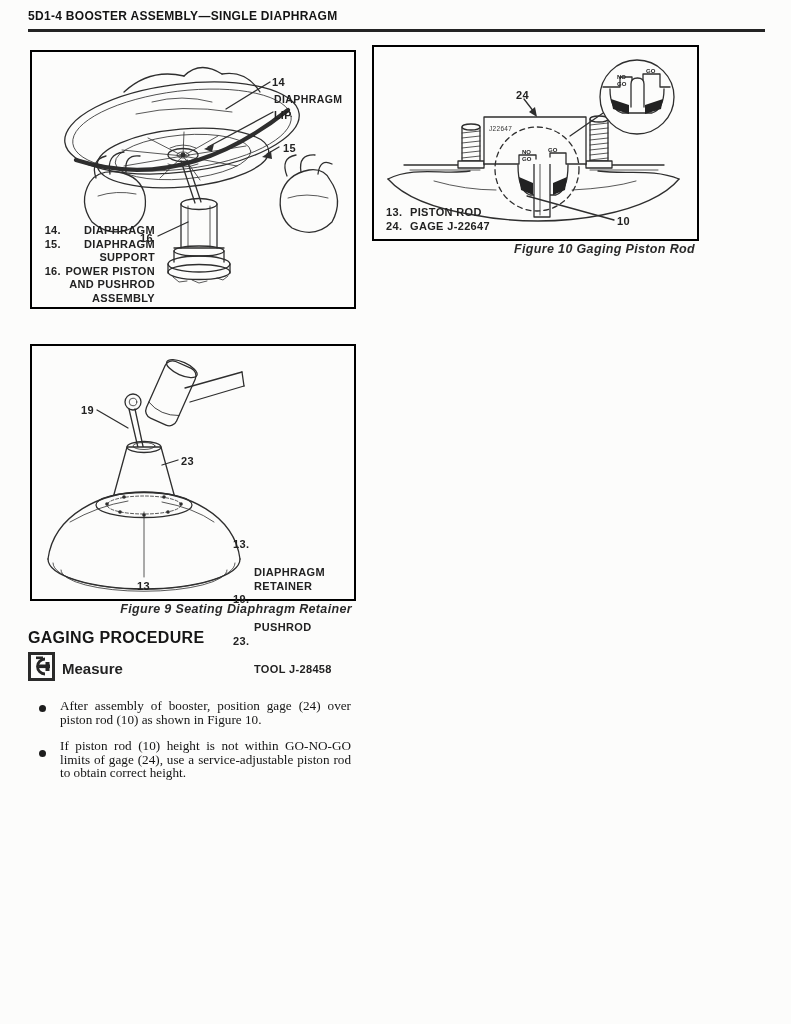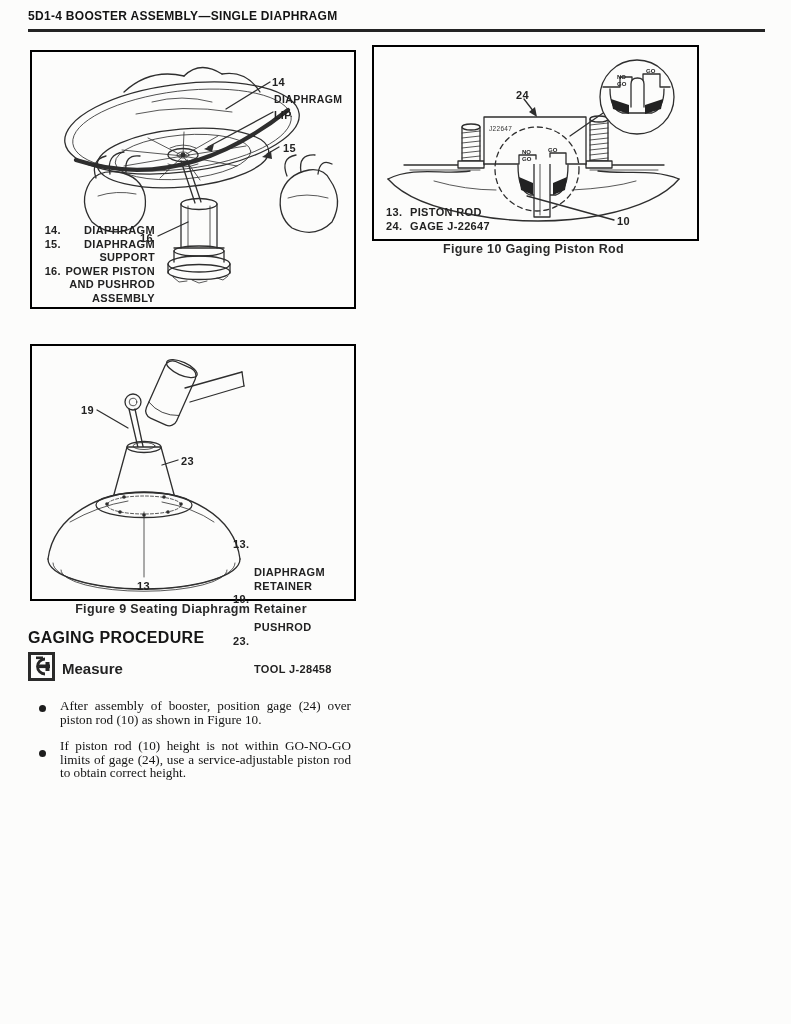--- a/index.html
+++ b/index.html
@@ -22,23 +22,24 @@
   .hdr-rule{position:absolute;left:28px;top:29px;width:737px;height:3px;background:#242424;}
 
   
   .figbox{position:absolute;border:2px solid #000000;background:#fcfcfb;}
   #fig8{left:30px;top:50px;width:322px;height:255px;}
   #fig10{left:372px;top:45px;width:323px;height:192px;}
   #fig9{left:30px;top:344px;width:322px;height:253px;}
   .figbox svg{position:absolute;left:0;top:0;}
 
   .caption{
-    position:absolute;text-align:center;
+    position:absolute;text-align:right;
     font-size:12.5px;font-weight:bold;letter-spacing:.35px;color:#2a2a2a;
     white-space:nowrap;
+    font-style:italic;
   }
   #cap8{left:30px;top:312px;width:322px;}
   #cap10{left:372px;top:242px;width:323px;}
   #cap9{left:30px;top:602px;width:322px;}
 
   
   .legend{position:absolute;font-size:11px;font-weight:bold;letter-spacing:.35px;color:#222;line-height:13.6px;}
   .legend .row{display:flex;}
   .legend .num{flex:0 0 23px;}
   #legend8{left:6px;top:172px;text-align:right;}

